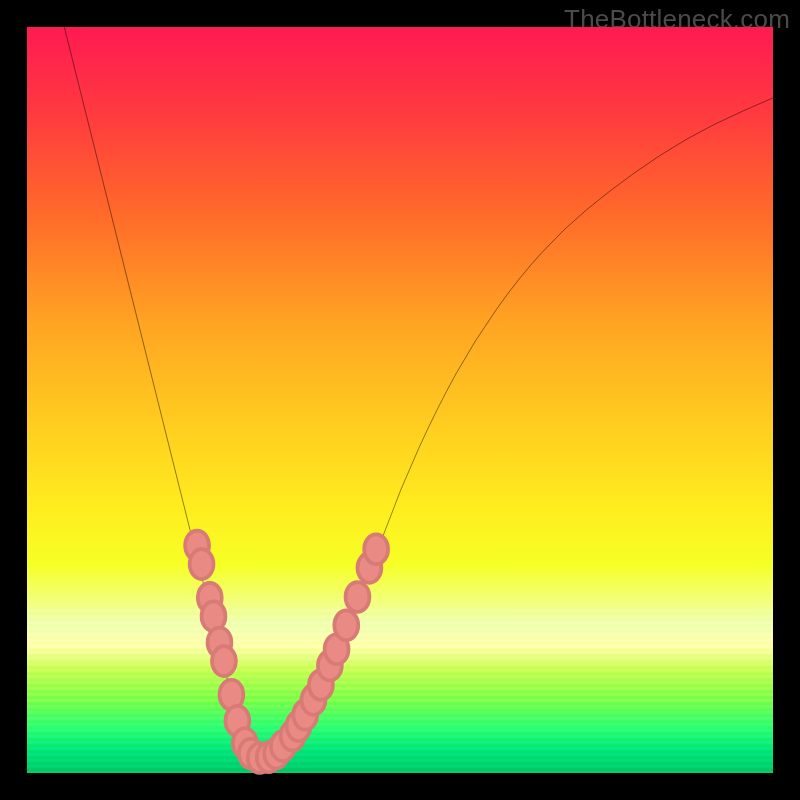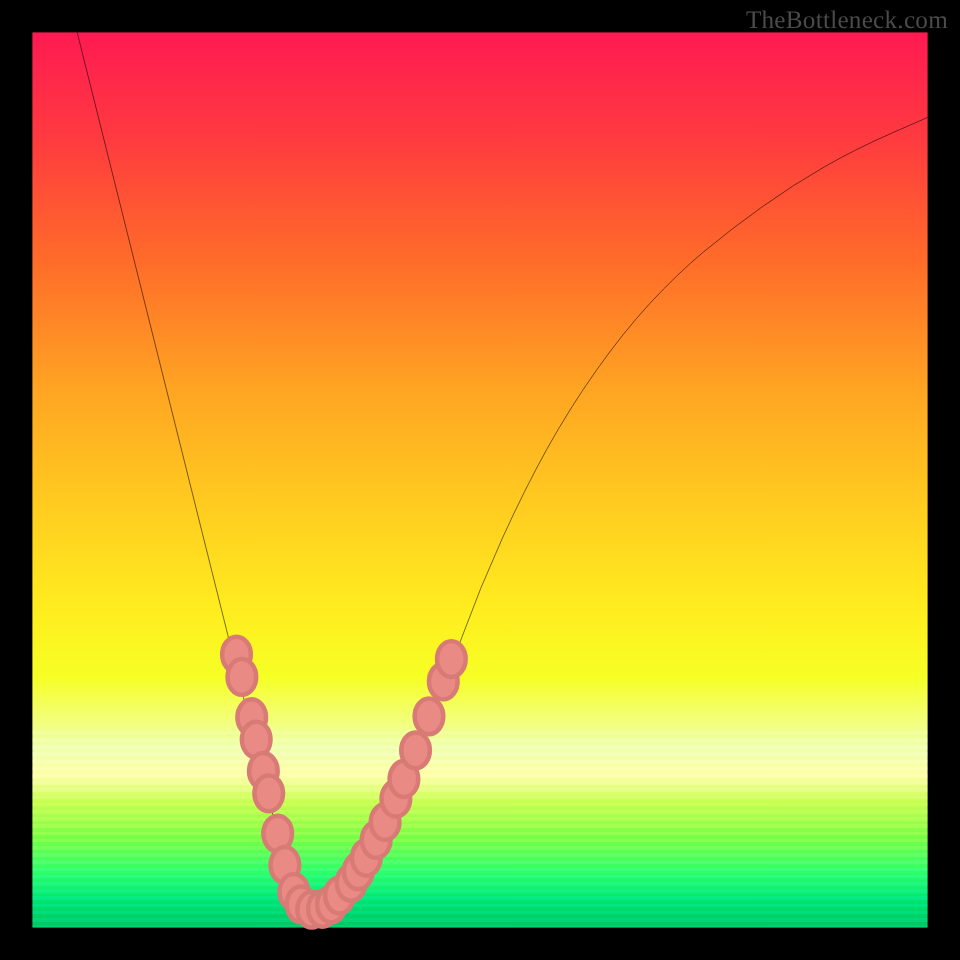--- a/index.html
+++ b/index.html
@@ -52,24 +52,23 @@
       rgba(0,0,0,0.05) 3px,
       rgba(0,0,0,0.05) 6px
     );
     mix-blend-mode: overlay;
   }
   .watermark {
     position: absolute;
     top: 4px;
     right: 10px;
     color: #4b4b4b;
-    font-size: 21px;
+    font-size: 26px;
     font-weight: 500;
     letter-spacing: 0.2px;
-    font-family: Liberation Serif, serif;
   }
   svg.curve {
     position: absolute;
     left: 0;
     top: 0;
     width: 100%;
     height: 100%;
     overflow: visible;
   }
   .marker {

